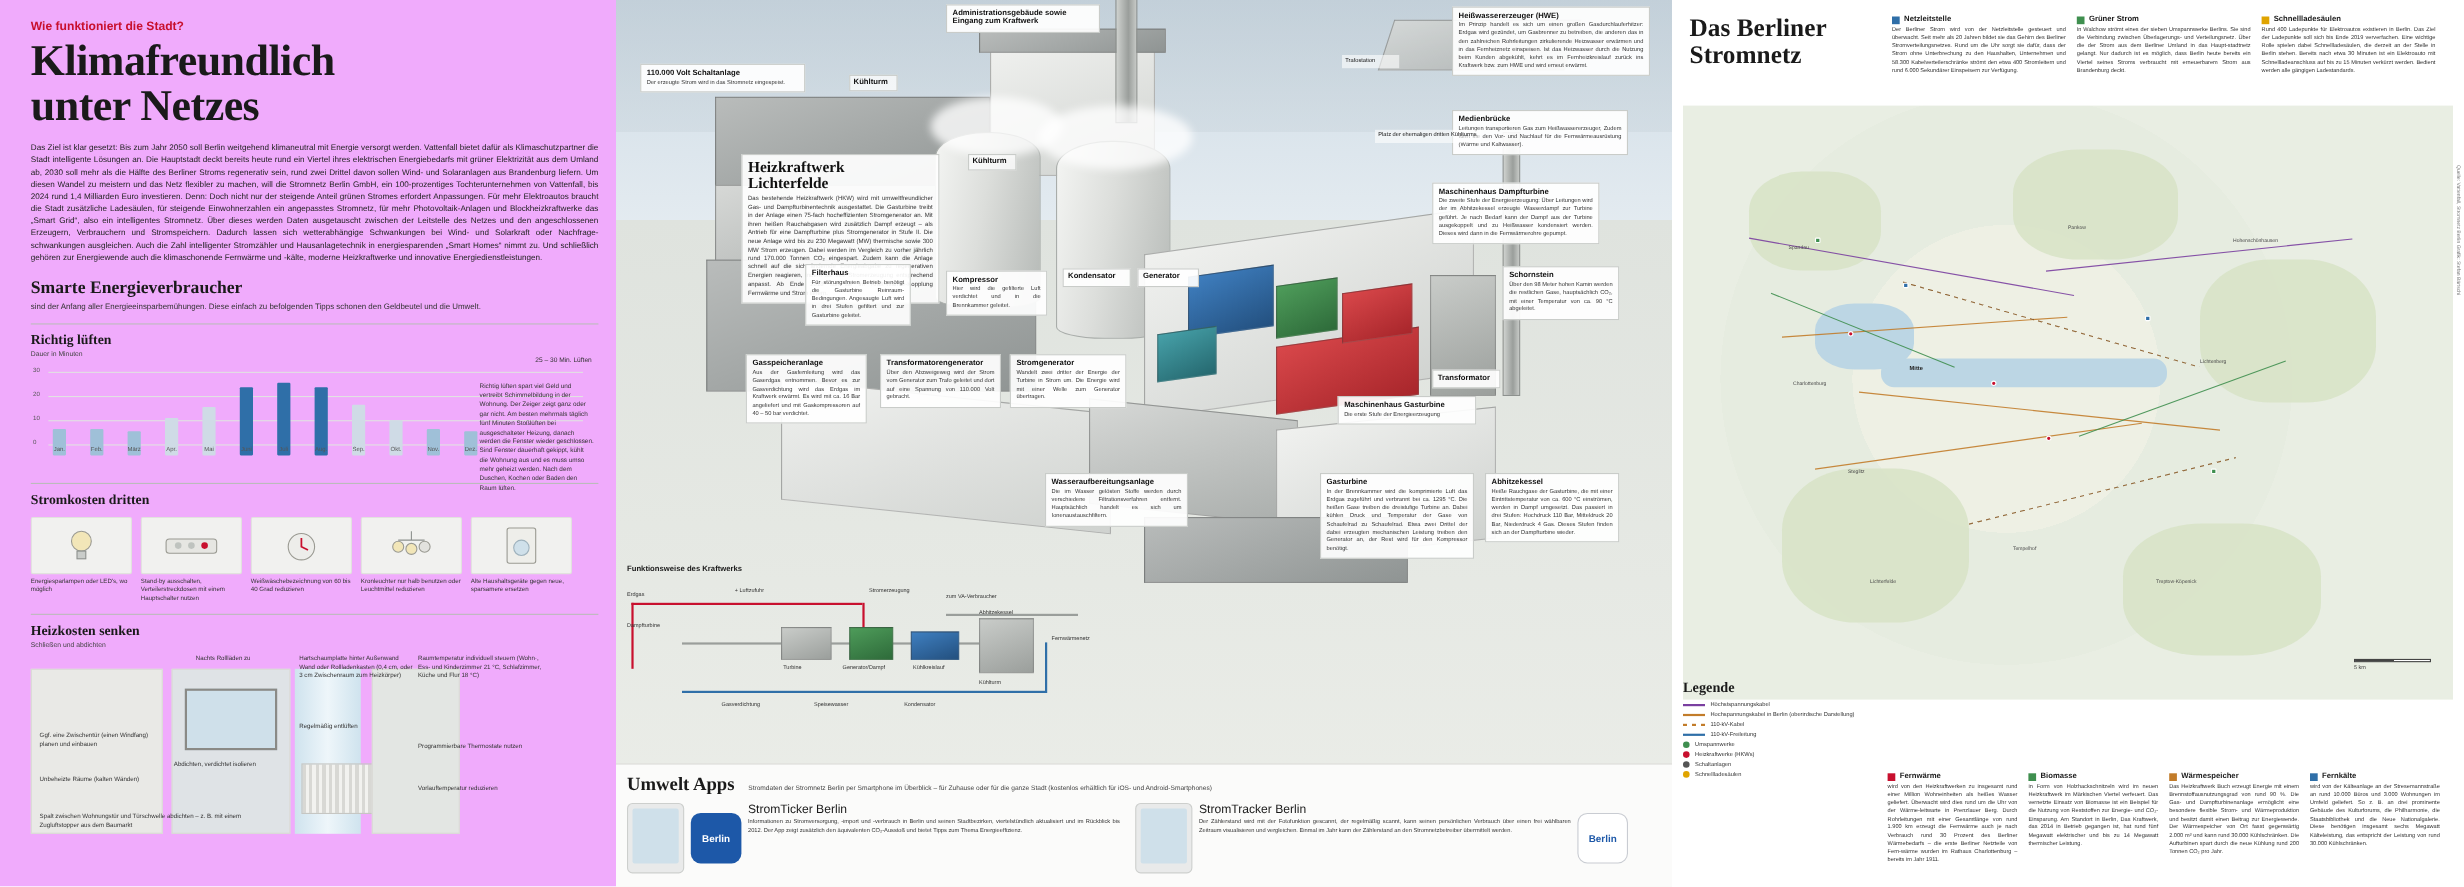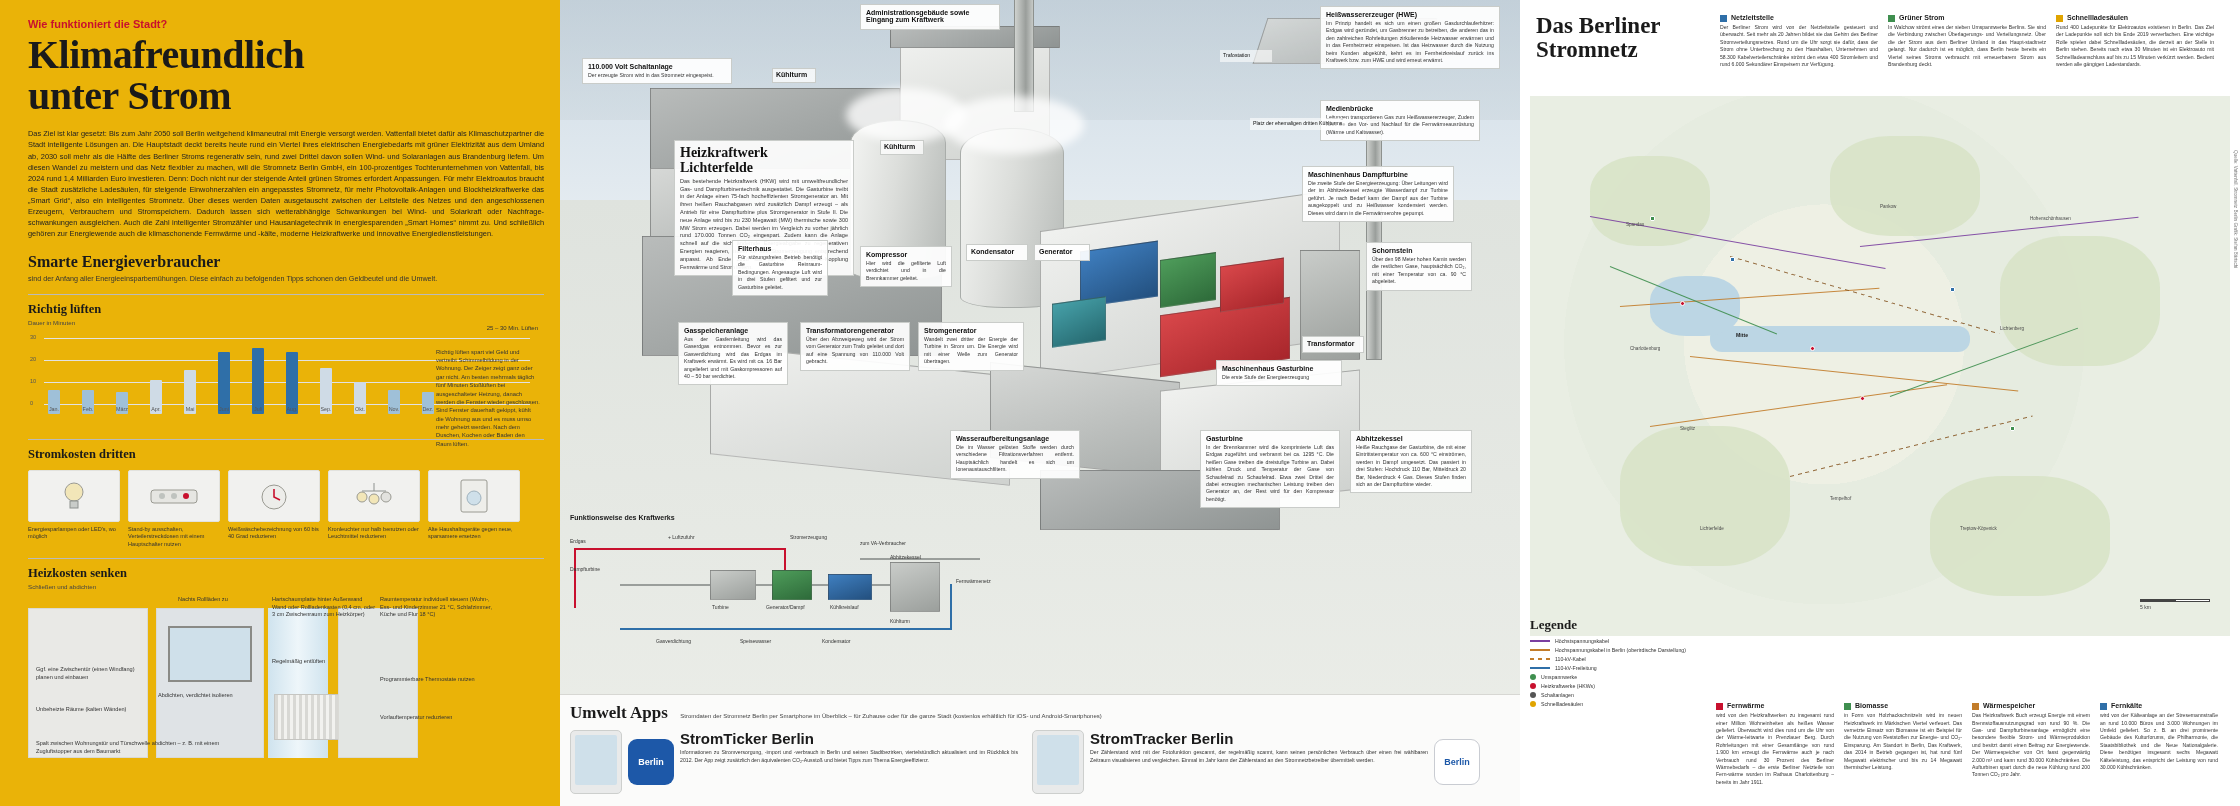--- a/index.html
+++ b/index.html
@@ -10,21 +10,21 @@
     background: #ffffff;
     color: #1a1a1a;
     overflow: hidden;
     position: relative;
   }
   .page { position:relative; width:2240px; height:806px; background:#fff; }
 
   
   .col-left {
     position:absolute; left:0; top:0; width:560px; height:806px;
-    background:#eab308; padding:18px 16px 8px 28px;
+    background:#f0abfc; padding:18px 16px 8px 28px;
   }
   .kicker { color:#c8102e; font-size:11px; font-weight:bold; margin-bottom:4px; }
   .headline {
     font-family:"Liberation Serif", serif;
     font-size:40px; line-height:1.03; font-weight:bold; letter-spacing:-0.5px;
     margin:0 0 12px 0;
   }
   .body-copy {
     font-size:7.4px; line-height:1.5; text-align:justify; color:#222;
     column-count:1;
@@ -124,21 +124,21 @@
   }
   .apps-h { font-family:"Liberation Serif",serif; font-size:17px; font-weight:bold; display:inline-block; }
   .apps-sub { font-size:6px; color:#444; display:inline-block; margin-left:8px; }
   .app-grid { display:flex; gap:14px; margin-top:7px; }
   .app { display:flex; gap:6px; width:448px; }
   .phone { width:52px; height:64px; background:#e9eaea; border:1px solid #cdcfcd; border-radius:5px; position:relative; flex:0 0 auto;}
   .phone .scr { position:absolute; inset:4px 4px 8px 4px; background:#cfe0ea; border-radius:2px;}
   .badge { width:46px; height:46px; border-radius:9px; background:#1d58a8; color:#fff;
            display:flex; align-items:center; justify-content:center; font-size:9px; font-weight:bold; flex:0 0 auto; align-self:center;}
   .badge.w { background:#fff; color:#1d58a8; border:1px solid #c9ccd2; }
-  .app h5 { margin:0 0 2px 0; font-size:15px; font-weight:bold; }
+  .app h5 { margin:0 0 2px 0; font-size:11px; font-weight:normal; }
   .app p { margin:0; font-size:5.2px; line-height:1.45; color:#333; text-align:justify; }
 
   
   .col-right {
     position:absolute; left:1520px; top:0; width:720px; height:806px;
     background:#ffffff; padding:14px 14px 8px 16px;
   }
   .map-h { font-family:"Liberation Serif",serif; font-size:23px; font-weight:bold; line-height:1.05; width:180px;}
   .top-notes { position:absolute; left:200px; top:14px; width:508px; display:flex; gap:10px; }
   .note { width:158px; }
@@ -192,21 +192,21 @@
 </style>
 </head>
 <body>
 
 <div class="page">
 
   <div class="col-left">
     <div class="kicker">Wie funktioniert die Stadt?</div>
     <h1 class="headline">
       <span>Klimafreundlich</span><br>
-      <span>unter Strom</span>
+      <span>unter Netzes</span>
     </h1>
     <div class="body-copy">Das Ziel ist klar gesetzt: Bis zum Jahr 2050 soll Berlin weitgehend klimaneutral mit Energie versorgt werden. Vattenfall bietet dafür als Klimaschutzpartner die Stadt intelligente Lösungen an. Die Hauptstadt deckt bereits heute rund ein Viertel ihres elektrischen Energiebedarfs mit grüner Elektrizität aus dem Umland ab, 2030 soll mehr als die Hälfte des Berliner Stroms regenerativ sein, rund zwei Drittel davon sollen Wind- und Solaranlagen aus Brandenburg liefern. Um diesen Wandel zu meistern und das Netz flexibler zu machen, will die Stromnetz Berlin GmbH, ein 100-prozentiges Tochterunternehmen von Vattenfall, bis 2024 rund 1,4 Milliarden Euro investieren. Denn: Doch nicht nur der steigende Anteil grünen Stromes erfordert Anpassungen. Für mehr Elektroautos braucht die Stadt zusätzliche Ladesäulen, für steigende Einwohnerzahlen ein angepasstes Stromnetz, für mehr Photovoltaik-Anlagen und Blockheizkraftwerke das „Smart Grid“, also ein intelligentes Stromnetz. Über dieses werden Daten ausgetauscht zwischen der Leitstelle des Netzes und den angeschlossenen Erzeugern, Verbrauchern und Stromspeichern. Dadurch lassen sich wetterabhängige Schwankungen bei Wind- und Solarkraft oder Nachfrage-schwankungen ausgleichen. Auch die Zahl intelligenter Stromzähler und Hausanlagetechnik in energiesparenden „Smart Homes“ nimmt zu. Und schließlich gehören zur Energiewende auch die klimaschonende Fernwärme und -kälte, moderne Heizkraftwerke und innovative Energiedienstleistungen.</div>
 
     <div class="sec-title">Smarte Energieverbraucher</div>
     <div class="sec-sub">sind der Anfang aller Energieeinsparbemühungen. Diese einfach zu befolgenden Tipps schonen den Geldbeutel und die Umwelt.</div>
     <div class="rule"></div>
 
     <div class="sub-h">Richtig lüften</div>
     <div class="tiny">Dauer in Minuten</div>
     <div class="chartbox">

